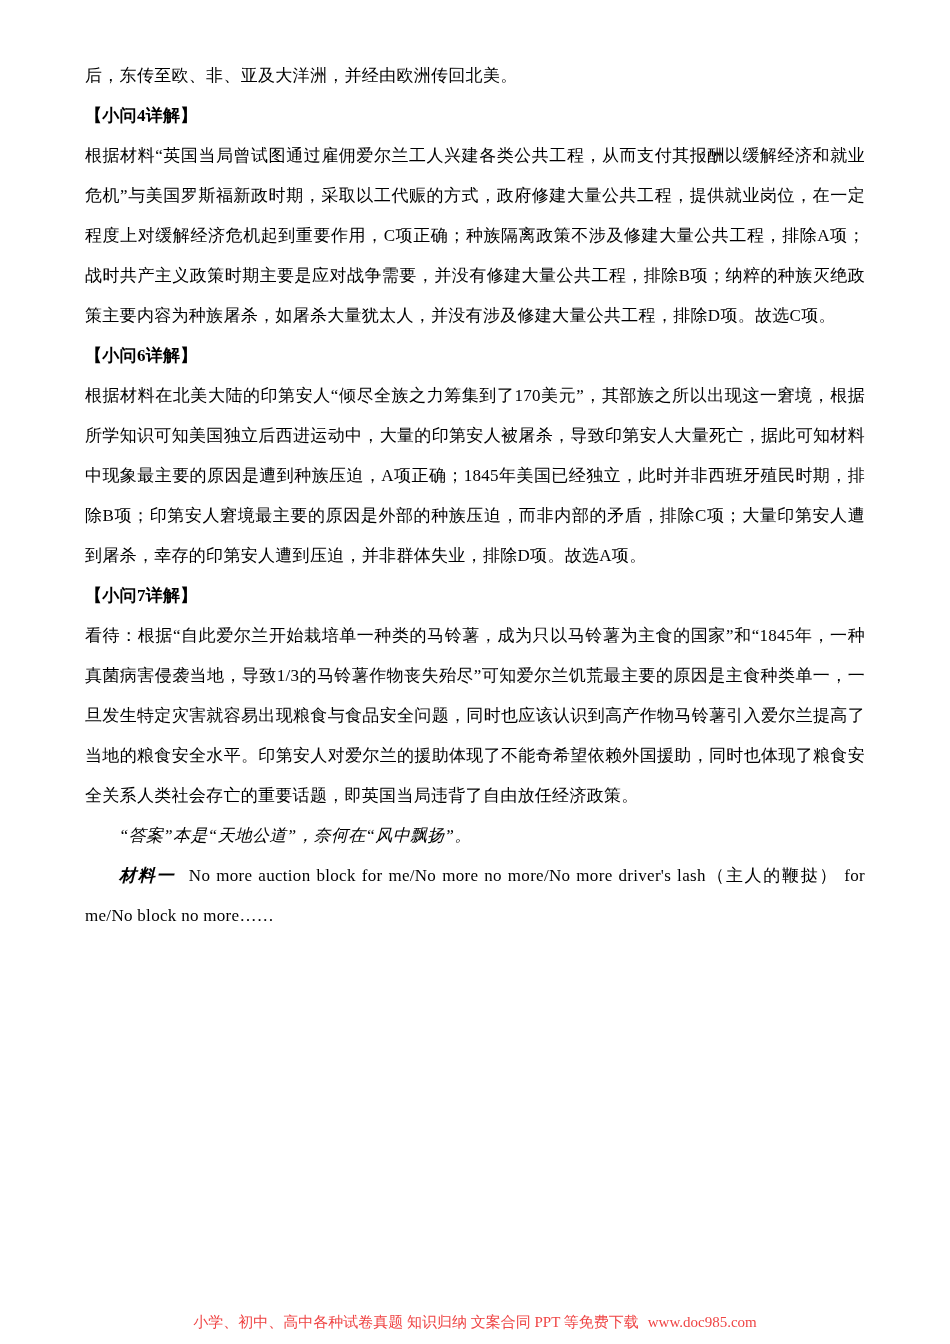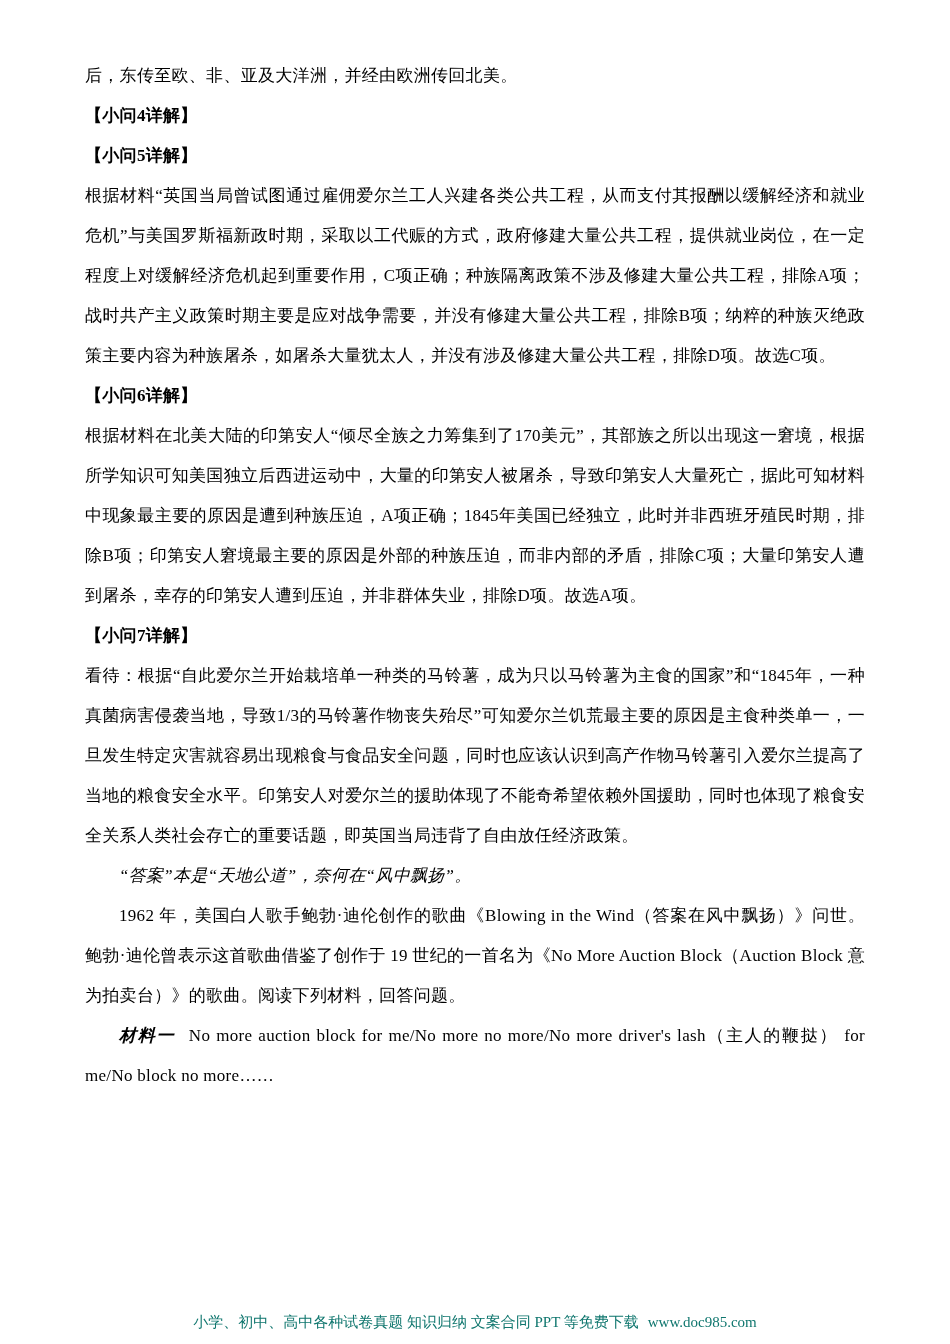--- a/index.html
+++ b/index.html
@@ -42,55 +42,53 @@
     margin-right: 0.8em;
     font-weight: bold;
   }
   .footer {
     position: absolute;
     left: 0;
     bottom: 12px;
     width: 100%;
     text-align: center;
     font-size: 15px;
-    color: #0f766e;
+    color: #ef4444;
     font-family: "Liberation Serif", "DejaVu Serif", serif;
     line-height: 20px;
   }
   .footer .footer-url {
     margin-left: 0.6em;
   }
 </style>
 </head>
 <body>
 
 <div class="page">
   <div class="doc">
 
     <p>后，东传至欧、非、亚及大洋洲，并经由欧洲传回北美。</p>
 
     <p class="section-header">【小问4详解】</p>
 
 
-    <p class="section-header">【小问5详解】</p>
 
     <p>根据材料“英国当局曾试图通过雇佣爱尔兰工人兴建各类公共工程，从而支付其报酬以缓解经济和就业危机”与美国罗斯福新政时期，采取以工代赈的方式，政府修建大量公共工程，提供就业岗位，在一定程度上对缓解经济危机起到重要作用，C项正确；种族隔离政策不涉及修建大量公共工程，排除A项；战时共产主义政策时期主要是应对战争需要，并没有修建大量公共工程，排除B项；纳粹的种族灭绝政策主要内容为种族屠杀，如屠杀大量犹太人，并没有涉及修建大量公共工程，排除D项。故选C项。</p>
 
     <p class="section-header">【小问6详解】</p>
 
     <p>根据材料在北美大陆的印第安人“倾尽全族之力筹集到了170美元”，其部族之所以出现这一窘境，根据所学知识可知美国独立后西进运动中，大量的印第安人被屠杀，导致印第安人大量死亡，据此可知材料中现象最主要的原因是遭到种族压迫，A项正确；1845年美国已经独立，此时并非西班牙殖民时期，排除B项；印第安人窘境最主要的原因是外部的种族压迫，而非内部的矛盾，排除C项；大量印第安人遭到屠杀，幸存的印第安人遭到压迫，并非群体失业，排除D项。故选A项。</p>
 
     <p class="section-header">【小问7详解】</p>
 
     <p>看待：根据“自此爱尔兰开始栽培单一种类的马铃薯，成为只以马铃薯为主食的国家”和“1845年，一种真菌病害侵袭当地，导致1/3的马铃薯作物丧失殆尽”可知爱尔兰饥荒最主要的原因是主食种类单一，一旦发生特定灾害就容易出现粮食与食品安全问题，同时也应该认识到高产作物马铃薯引入爱尔兰提高了当地的粮食安全水平。印第安人对爱尔兰的援助体现了不能奇希望依赖外国援助，同时也体现了粮食安全关系人类社会存亡的重要话题，即英国当局违背了自由放任经济政策。</p>
 
 
     <p class="indent kai">“答案”本是“天地公道”，奈何在“风中飘扬”。</p>
 
-    <p class="indent">1962 年，美国白人歌手鲍勃·迪伦创作的歌曲《Blowing in the Wind（答案在风中飘扬）》问世。鲍勃·迪伦曾表示这首歌曲借鉴了创作于 19 世纪的一首名为《No More Auction  Block（Auction  Block 意为拍卖台）》的歌曲。阅读下列材料，回答问题。</p>
 
     <p class="indent">
       <span class="material-label">材料一</span><span>No more auction block for me/No more no more/No more driver's lash（主人的鞭挞） for me/No block no more……</span>
     </p>
 
   </div>
 
   <div class="footer">
     <span>小学、初中、高中各种试卷真题  知识归纳  文案合同  PPT 等免费下载</span><span class="footer-url">www.doc985.com</span>
   </div>

